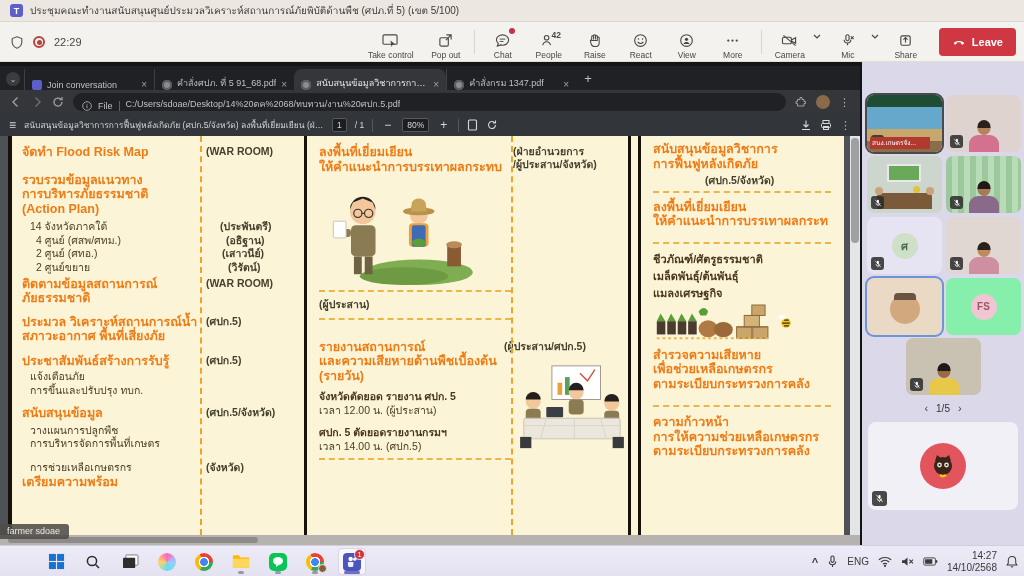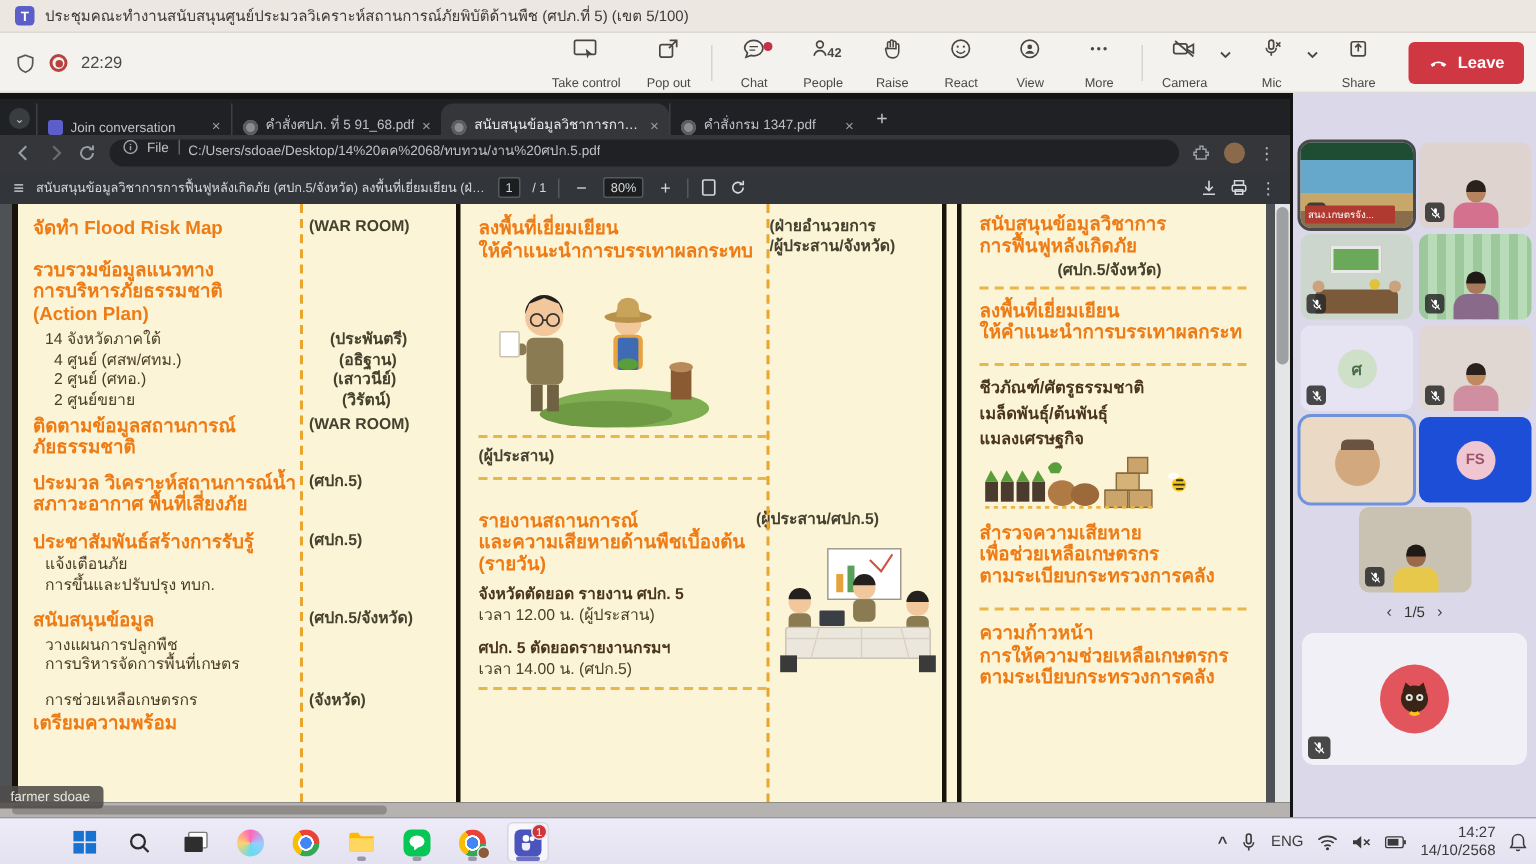--- a/index.html
+++ b/index.html
@@ -12,21 +12,21 @@
   .teams-logo{width:13px;height:13px;border-radius:3px;background:#5b5fc7;color:#fff;font-size:9px;font-weight:bold;display:flex;align-items:center;justify-content:center}
   .titlebar .mtitle{font-size:10px;color:#3d3a37;white-space:nowrap;overflow:hidden;text-overflow:ellipsis}
 
   
   .toolbar{position:absolute;left:0;top:22px;width:1024px;height:40px;background:#f4f2ef;border-bottom:1px solid #e0ddd9}
   .tb-left{position:absolute;left:10px;top:0;height:40px;display:flex;align-items:center;gap:9px}
   .timer{font-size:11px;color:#4a4744}
   .rec{width:12px;height:12px;border-radius:50%;border:2px solid #b8433e;display:flex;align-items:center;justify-content:center}
   .rec i{width:5px;height:5px;border-radius:50%;background:#b8433e;display:block}
   .tb-right{position:absolute;right:8px;top:0;height:40px;display:flex;align-items:center}
-  .tbtn{min-width:46px;height:35px;display:flex;flex-direction:column;align-items:center;justify-content:space-between;gap:2px;position:relative;cursor:pointer}
+  .tbtn{min-width:46px;height:35px;display:flex;flex-direction:column;align-items:center;justify-content:flex-end;gap:2px;position:relative;cursor:pointer}
   .tbtn .lbl{font-size:8.5px;color:#494644;white-space:nowrap}
   .tbtn .cnt{position:absolute;top:5px;left:56%;font-size:8.5px;font-weight:bold;color:#494644}
   .dot-badge{position:absolute;top:3px;right:11px;width:6px;height:6px;border-radius:50%;background:#c4314b}
   .vdiv{width:1px;height:24px;background:#d8d4cf;margin:0 5px}
   .chev{display:flex;align-items:center;margin:0 4px 12px 0}
   .leave-btn{margin-left:10px;height:28px;padding:0 13px;border-radius:4px;background:#cf3742;color:#fff;font-size:11px;font-weight:bold;display:flex;align-items:center;gap:6px;cursor:pointer}
 
   
   .share{position:absolute;left:0;top:62px;width:860px;height:483px;background:#151515}
   .tabstrip{position:absolute;left:0;top:4px;width:100%;height:24px;background:#202124;display:flex;align-items:flex-end;padding-left:6px}
@@ -35,21 +35,21 @@
   .tab.active{background:#35363a;border-radius:8px 8px 0 0;color:#e8eaed;border-left:none}
   .tab .tl{flex:1;white-space:nowrap;overflow:hidden;text-overflow:ellipsis}
   .tab .tx{font-size:10px;color:#9aa0a6;cursor:pointer}
   .fav{width:10px;height:10px;border-radius:50%;flex-shrink:0}
   .fav.teams{border-radius:2px;background:#5b5fc7}
   .fav.pdfdoc{background:#8a8d91;box-shadow:inset 0 0 0 2px #5a5d60}
   .newtab{color:#bdc1c6;font-size:13px;margin:0 0 4px 8px;cursor:pointer}
 
   .urlbar{position:absolute;left:0;top:28px;width:100%;height:24px;background:#35363a;display:flex;align-items:center;gap:9px;padding:0 10px}
   .navic{display:flex;align-items:center;cursor:pointer}
-  .omnibox{flex:1;height:18px;background:#202124;border-radius:9px;display:flex;align-items:flex-start;gap:6px;padding:0 9px;overflow:hidden}
+  .omnibox{flex:1;height:18px;background:#202124;border-radius:9px;display:flex;align-items:flex-end;gap:6px;padding:0 9px;overflow:hidden}
   .omnibox .scheme{font-size:9px;color:#bdc1c6}
   .omnibox .sep{width:1px;height:10px;background:#5f6368}
   .omnibox .url{font-size:9px;color:#bdc1c6;white-space:nowrap;overflow:hidden;text-overflow:ellipsis}
   .avatar-sm{width:14px;height:14px;border-radius:50%;background:#8a6a4a;flex-shrink:0;cursor:pointer}
   .morev{color:#bdc1c6;font-size:11px;cursor:pointer}
 
   .pdfbar{position:absolute;left:0;top:52px;width:100%;height:22px;background:#32363b;display:flex;align-items:center;gap:8px;padding:0 9px;color:#d5d7da}
   .pdfbar .menu{font-size:12px;color:#d5d7da;cursor:pointer}
   .pdftitle{width:300px;font-size:8.5px;white-space:nowrap;overflow:hidden;text-overflow:ellipsis}
   .pagebox,.zoombox{background:#1c1e20;border:1px solid #55595e;border-radius:2px;font-size:8.5px;text-align:center;padding:1px 4px}
@@ -610,21 +610,21 @@
               <rect x="3.8" y="1" width="2.4" height="4.4" rx="1.2" fill="#fff"></rect>
               <path d="M2.5 5a2.5 2.5 0 005 0M5 7.5V9" stroke="#fff" stroke-width=".9" fill="none"></path>
               <path d="M1.5 1l7 8" stroke="#fff" stroke-width=".9"></path>
             </svg>
           </div>
       </div>
       <div class="tile speaking" style="background:#ead9c4">
         <div style="position:absolute;left:50%;top:55%;transform:translate(-50%,-50%);width:30px;height:30px;border-radius:50%;background:#d2a97e"></div>
         <div style="position:absolute;left:50%;top:26%;transform:translateX(-50%);width:22px;height:7px;border-radius:4px 4px 0 0;background:#6a5340"></div>
       </div>
-      <div class="tile" style="background:#1d4ed8">
+      <div class="tile" style="background:#86efac">
         <div class="avcirc" style="width:26px;height:26px;background:#f0c6d2;color:#9c5568;font-size:10px">FS</div>
       </div>
     </div>
 
     <div class="tile single-tile" style="background:#c9c2b2">
       <div class="person" style="background:#e8c84a">
           <span class="hd" style="background:#9a6a48"></span>
           <span class="hr" style="background:#1f1a16"></span>
         </div>
       <div class="micoff">

